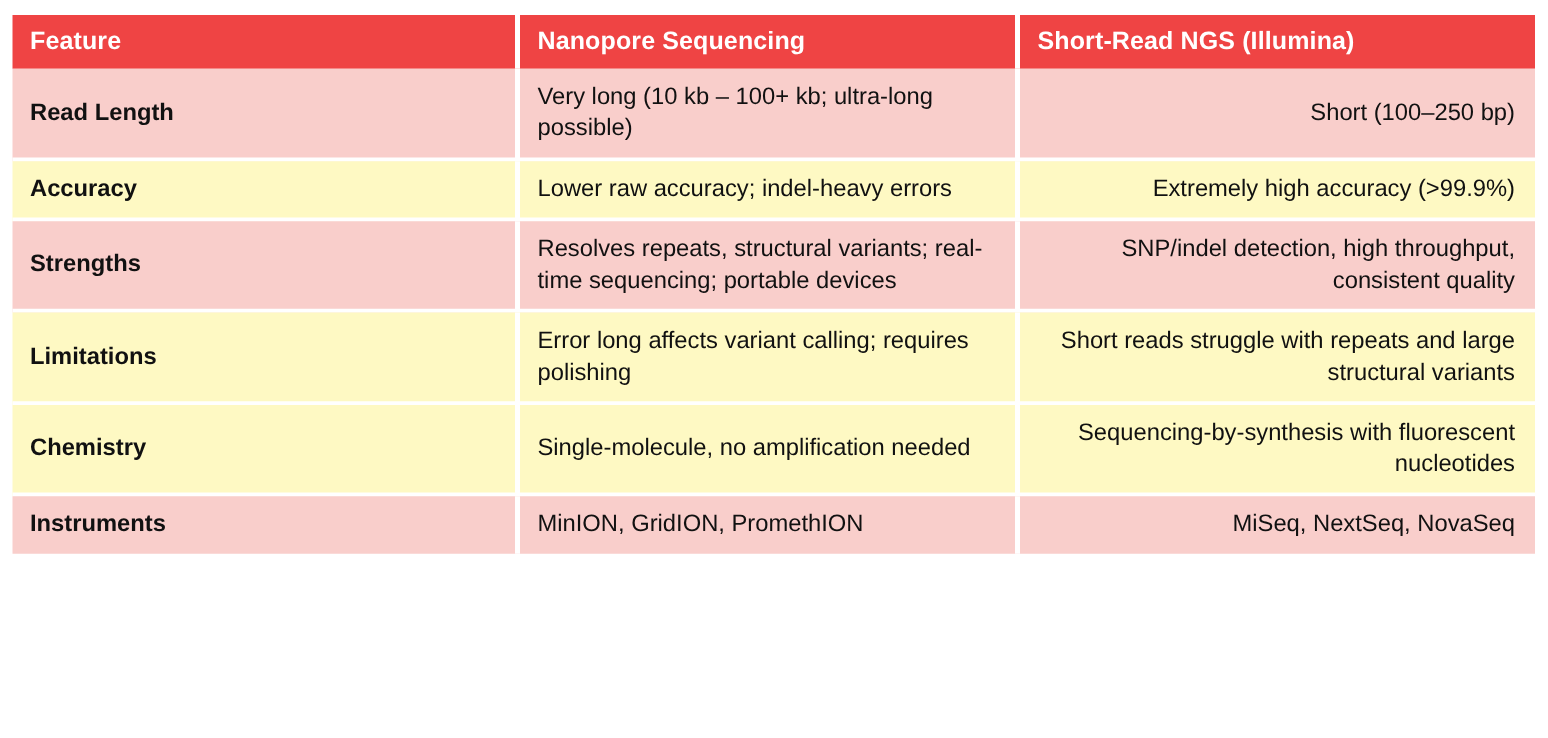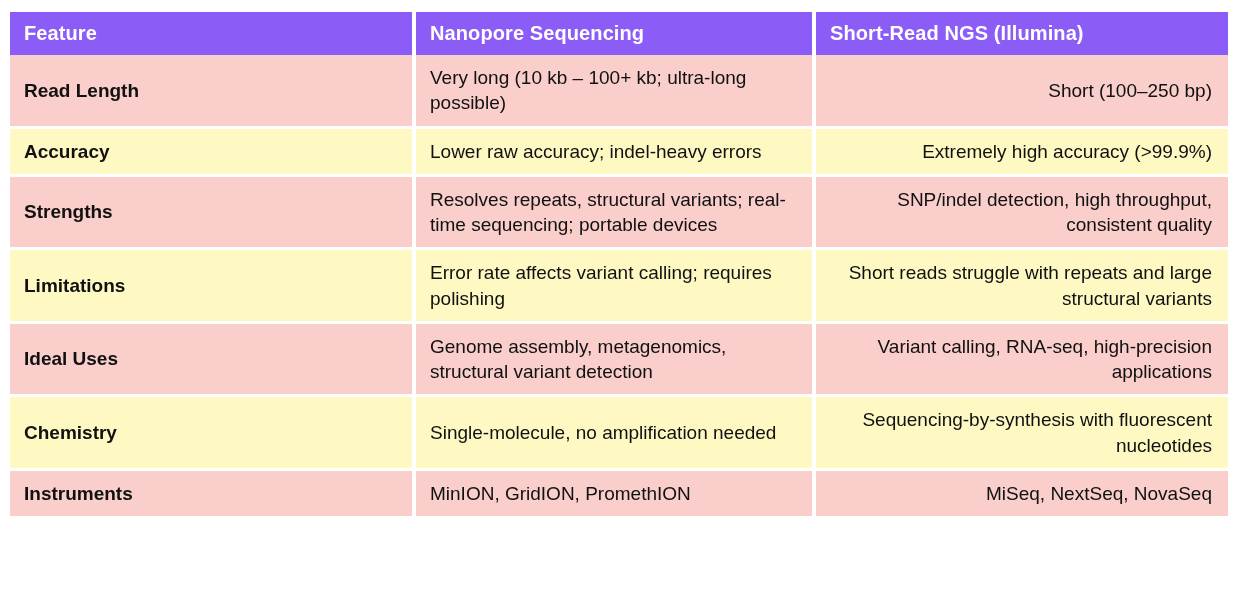--- a/index.html
+++ b/index.html
@@ -25,21 +25,21 @@
     table-layout: fixed;
   }
 
   
   col.col-feature { width: 406px; }
   col.col-a       { width: 400px; }
   col.col-b       { width: 412px; }
 
   
   thead th {
-    background: #8b5cf6;
+    background: #ef4444;
     color: #ffffff;
     font-size: 20px;
     font-weight: bold;
     text-align: left;
     vertical-align: middle;
     height: 43px;
     padding: 0 0 0 14px;
     border-right: 4px solid #ffffff;
     letter-spacing: 0.1px;
     white-space: nowrap;
@@ -98,27 +98,22 @@
       <td>Lower raw accuracy; indel-heavy errors</td>
       <td class="last-col">Extremely high accuracy (&gt;99.9%)</td>
     </tr>
     <tr class="stripe-dark">
       <td class="feature-cell">Strengths</td>
       <td>Resolves repeats, structural variants; real-time sequencing; portable devices</td>
       <td class="last-col">SNP/indel detection, high throughput, consistent quality</td>
     </tr>
     <tr class="stripe-light">
       <td class="feature-cell">Limitations</td>
-      <td>Error rate affects variant calling; requires polishing</td>
+      <td>Error long affects variant calling; requires polishing</td>
       <td class="last-col">Short reads struggle with repeats and large structural variants</td>
-    </tr>
-    <tr class="stripe-dark">
-      <td class="feature-cell">Ideal Uses</td>
-      <td>Genome assembly, metagenomics, structural variant detection</td>
-      <td class="last-col">Variant calling, RNA-seq, high-precision applications</td>
     </tr>
     <tr class="stripe-light">
       <td class="feature-cell">Chemistry</td>
       <td>Single-molecule, no amplification needed</td>
       <td class="last-col">Sequencing-by-synthesis with fluorescent nucleotides</td>
     </tr>
     <tr class="stripe-dark">
       <td class="feature-cell">Instruments</td>
       <td>MinION, GridION, PromethION</td>
       <td class="last-col">MiSeq, NextSeq, NovaSeq</td>

